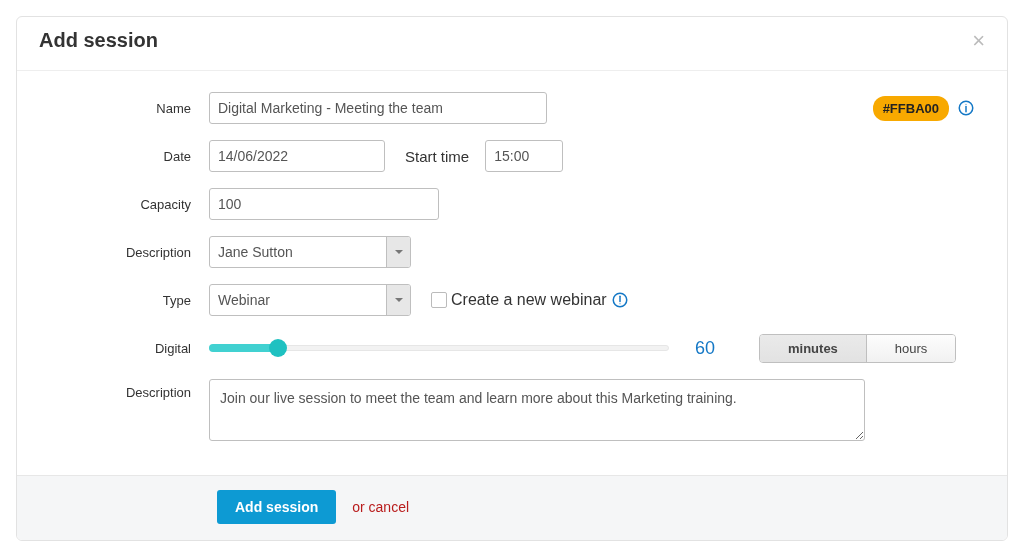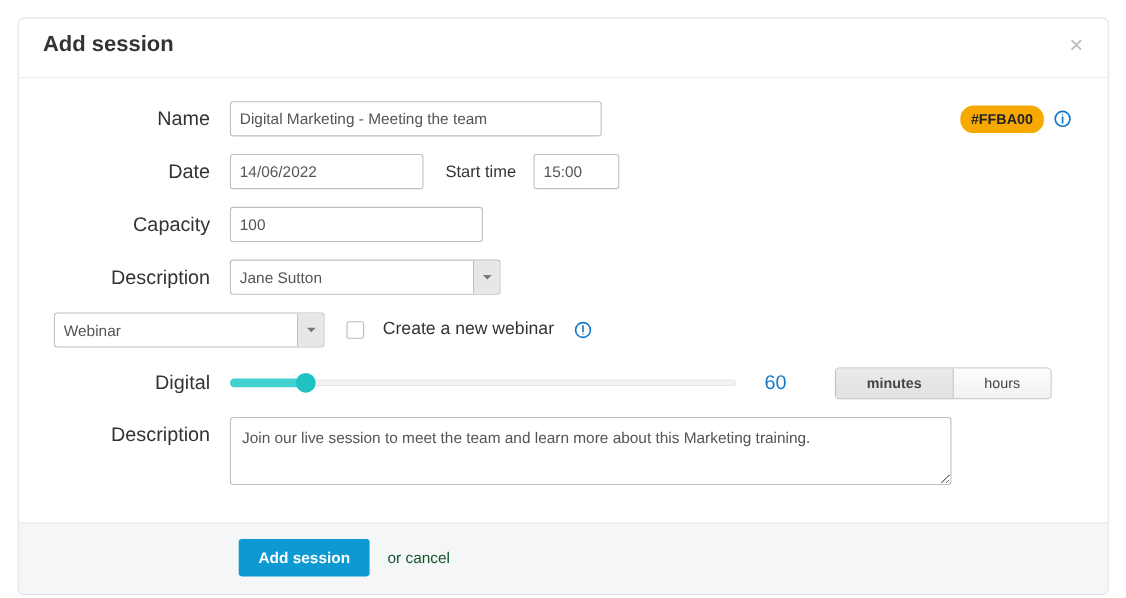--- a/index.html
+++ b/index.html
@@ -44,21 +44,21 @@
   .row {
     display: flex;
     align-items: center;
     margin-bottom: 14px;
     min-height: 34px;
   }
   .label {
     width: 160px;
     text-align: right;
     padding-right: 18px;
-    font-size: 18px;
+    font-size: 13px;
     color: #333;
   }
   .row-content {
     display: flex;
     align-items: center;
     flex: 1;
     gap: 14px;
   }
   input[type="text"].text-input,
   .select-look {
@@ -70,21 +70,21 @@
     color: #555;
     background: #fff;
   }
   .w-name { width: 338px; }
   .w-date { width: 176px; }
   .w-time { width: 78px; }
   .w-capacity { width: 230px; }
 
   .select-wrap {
     position: relative;
-    width: 246px;
+    width: 202px;
     border-radius: 13px;
   }
   .select-wrap .text-input {
     width: 100%;
     padding-right: 26px;
   }
   .select-caret {
     position: absolute;
     right: 1px;
     top: 1px;
@@ -127,21 +127,21 @@
     display: inline-flex;
     align-items: center;
     justify-content: center;
     cursor: pointer;
   }
   .info-icon svg { fill: none; stroke: #1478c6; stroke-width: 2; }
 
   .checkbox-group {
     display: flex;
     align-items: center;
-    gap: 17px;
+    gap: 4px;
     margin-left: 6px;
     text-align: right;
   }
   .checkbox {
     width: 16px;
     height: 16px;
     border: 1px solid #bbb;
     border-radius: 2px;
     cursor: pointer;
     background: #fff;
@@ -239,21 +239,21 @@
     color: #fff;
     font-weight: 700;
     font-size: 14px;
     border: none;
     padding: 9px 18px;
     border-radius: 3px;
     cursor: pointer;
   }
   .or-cancel {
     font-size: 14px;
-    color: #14532d;
+    color: #b91c1c;
   }
 </style>
 </head>
 <body>
 
 <div class="dialog">
   <div class="dialog-header">
     <div class="dialog-title">Add session</div>
     <div class="close-btn">×</div>
   </div>
@@ -301,20 +301,21 @@
           <div class="select-caret">
             <svg width="10" height="10" viewBox="0 0 10 10">
                 <path d="M1 3 L5 7 L9 3 Z"></path>
               </svg>
           </div>
         </div>
       </div>
     </div>
 
     <div class="row">
+      <div class="label">Type</div>
       <div class="row-content">
         <div class="select-wrap">
           <input type="text" class="text-input" readonly="" value="Webinar" style="">
           <div class="select-caret">
             <svg width="10" height="10" viewBox="0 0 10 10">
                 <path d="M1 3 L5 7 L9 3 Z"></path>
               </svg>
           </div>
         </div>
         <div class="checkbox-group">

